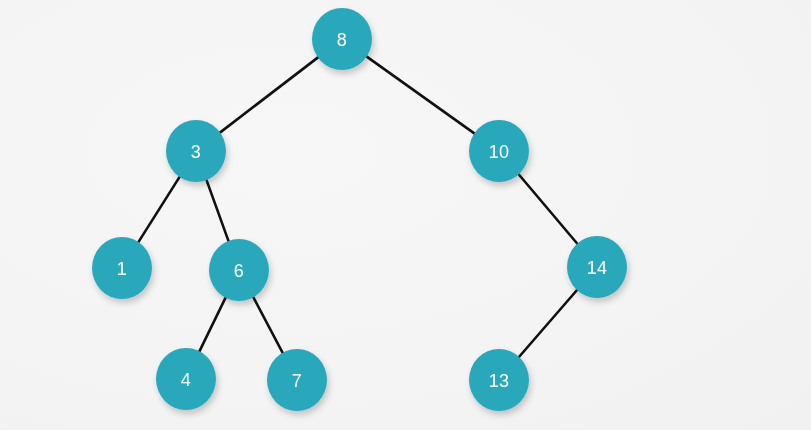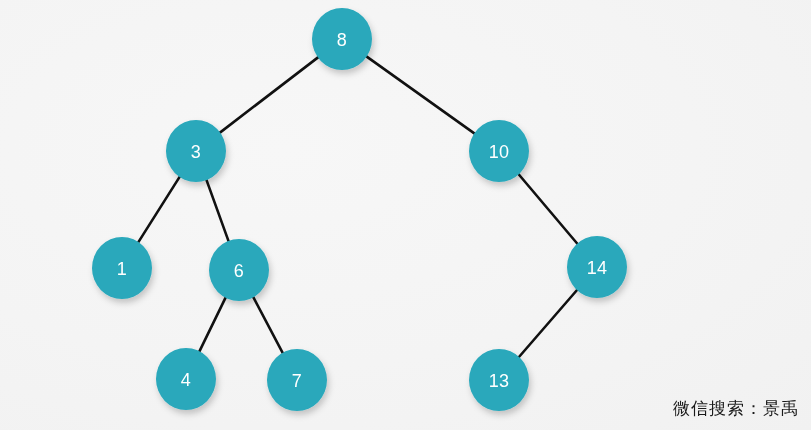--- a/index.html
+++ b/index.html
@@ -109,15 +109,14 @@
           <ellipse cx="297" cy="380" rx="30" ry="31" class="node-ellipse" fill="#29a8bb" filter="url(#nodeShadow)"></ellipse>
           <text x="297" y="381" class="node-label" fill="#ffffff">7</text>
         </g>
         <g>
           <ellipse cx="499" cy="380" rx="30" ry="31" class="node-ellipse" fill="#29a8bb" filter="url(#nodeShadow)"></ellipse>
           <text x="499" y="381" class="node-label" fill="#ffffff">13</text>
         </g>
       </g>
   </svg>
 
-  <div id="watermark">微信搜索：景禹</div>
 
 </div>
 
 </body></html>

